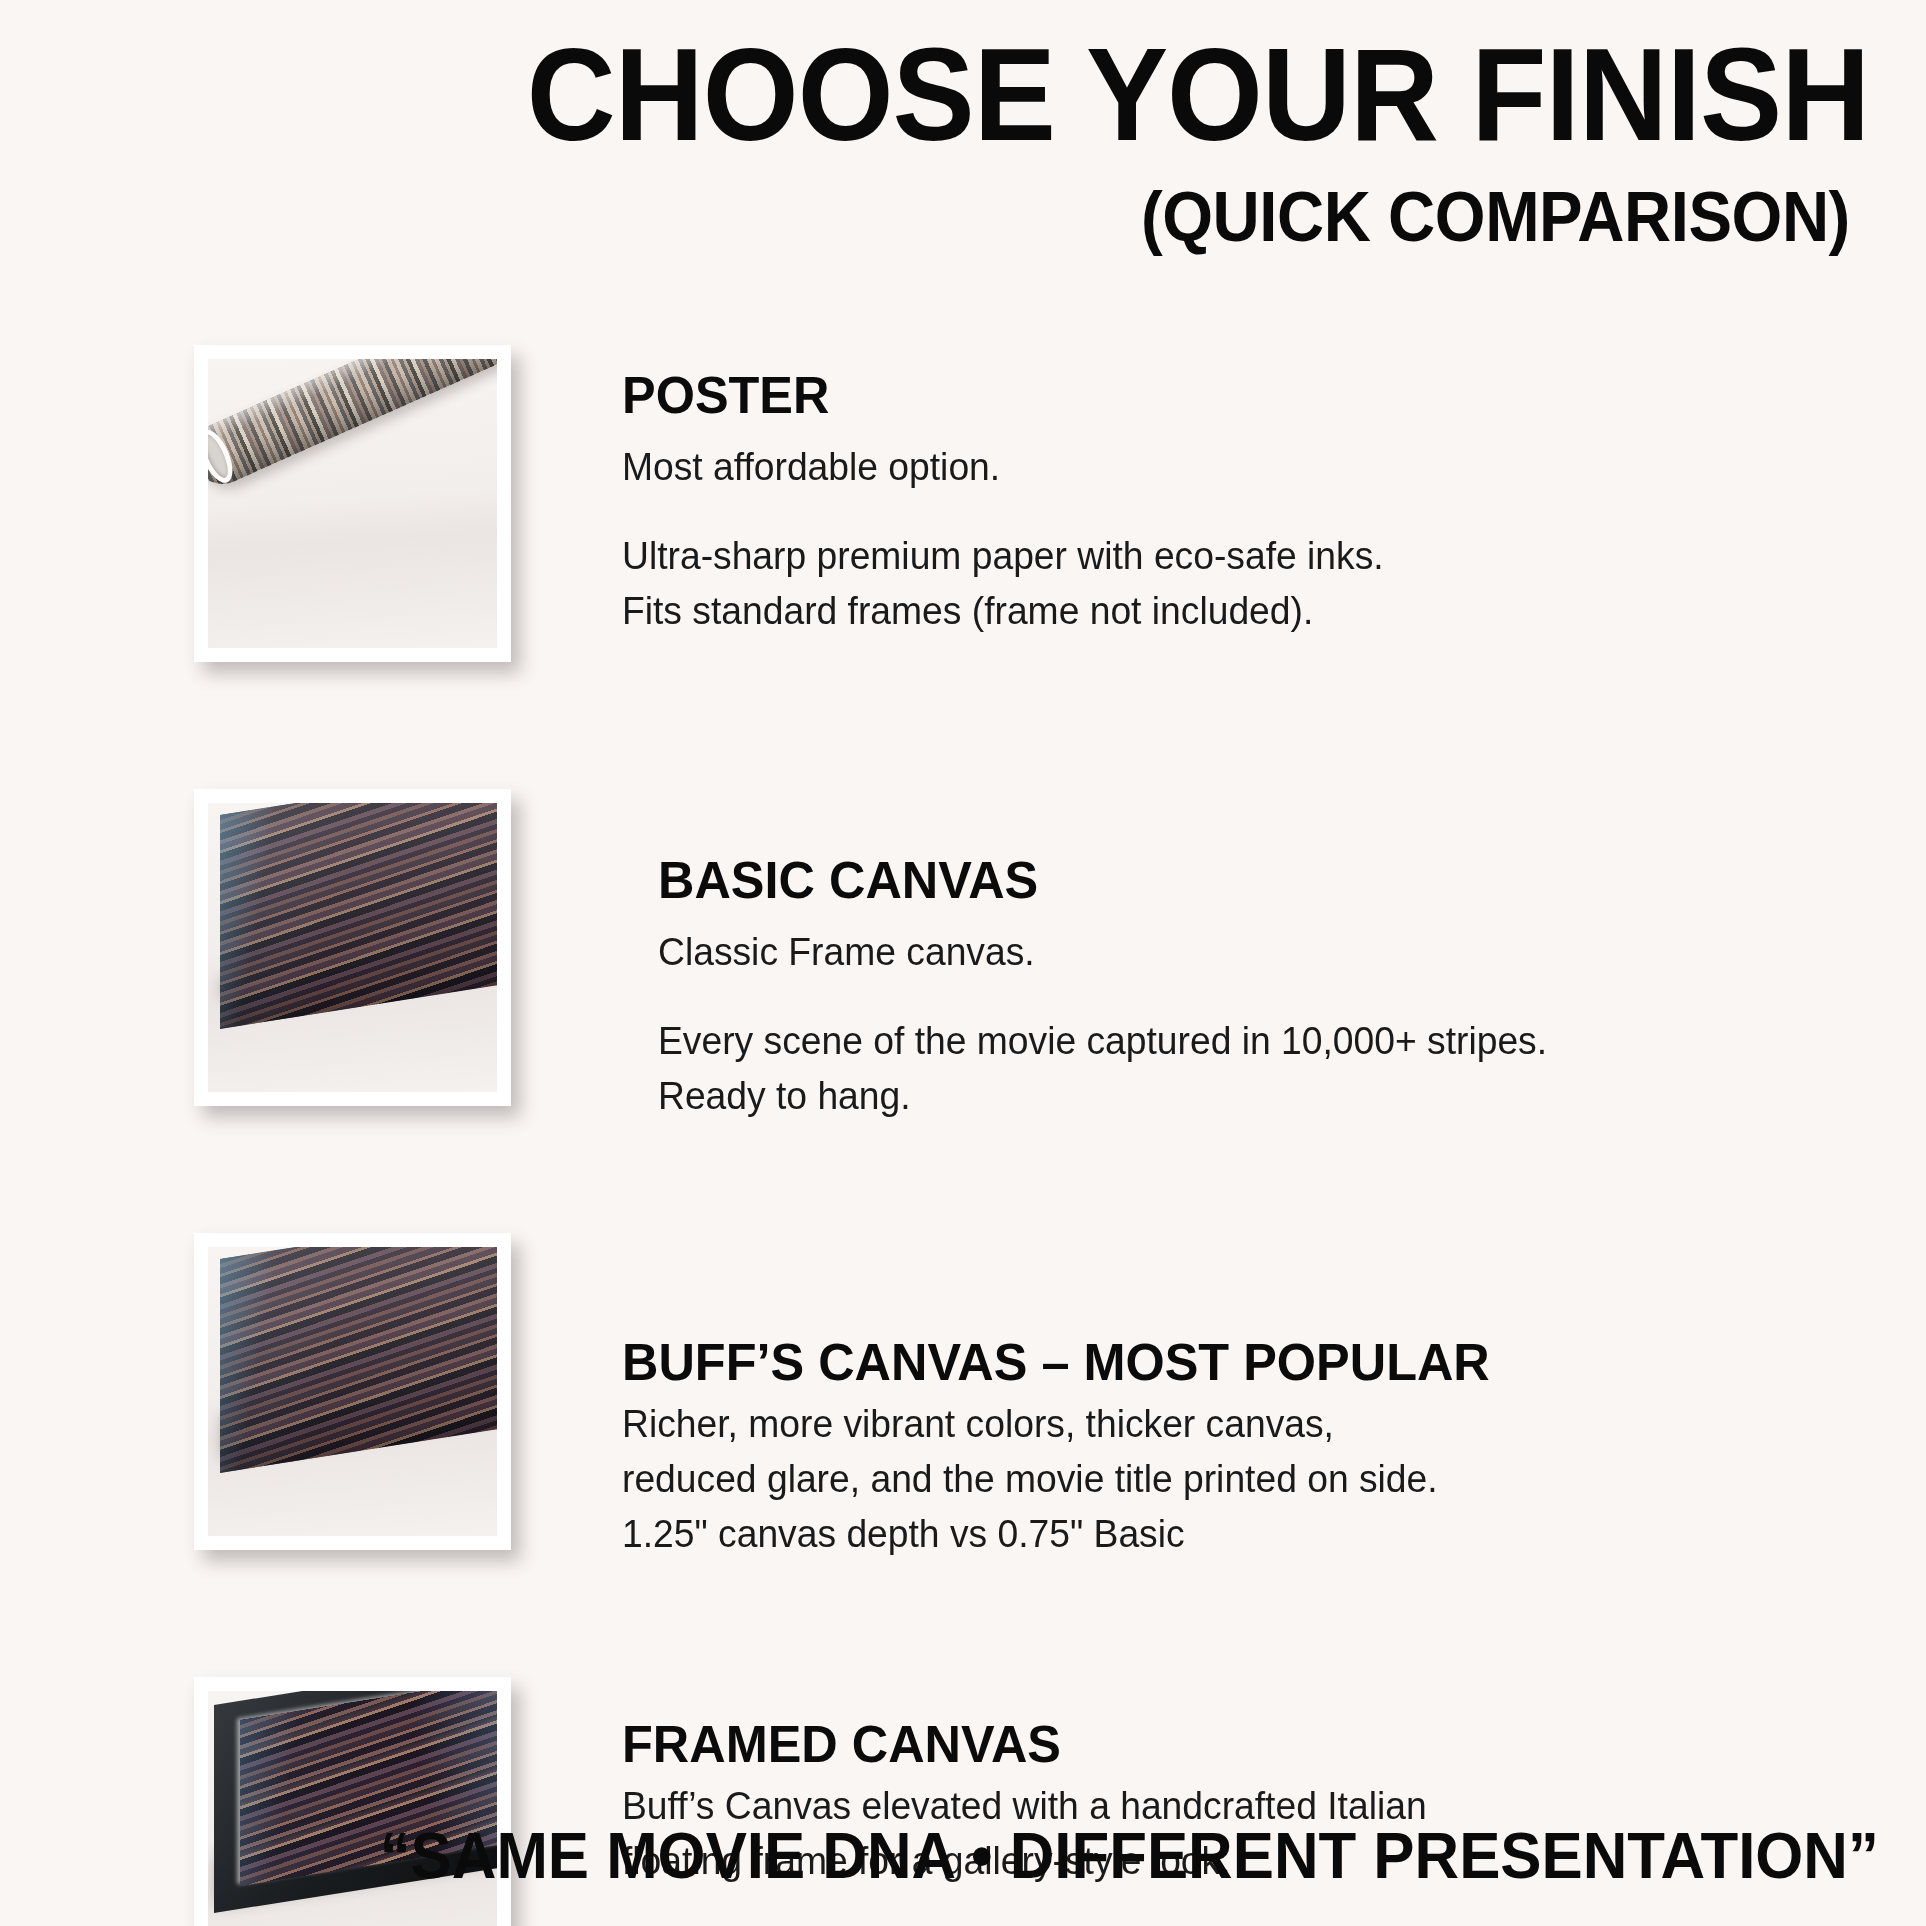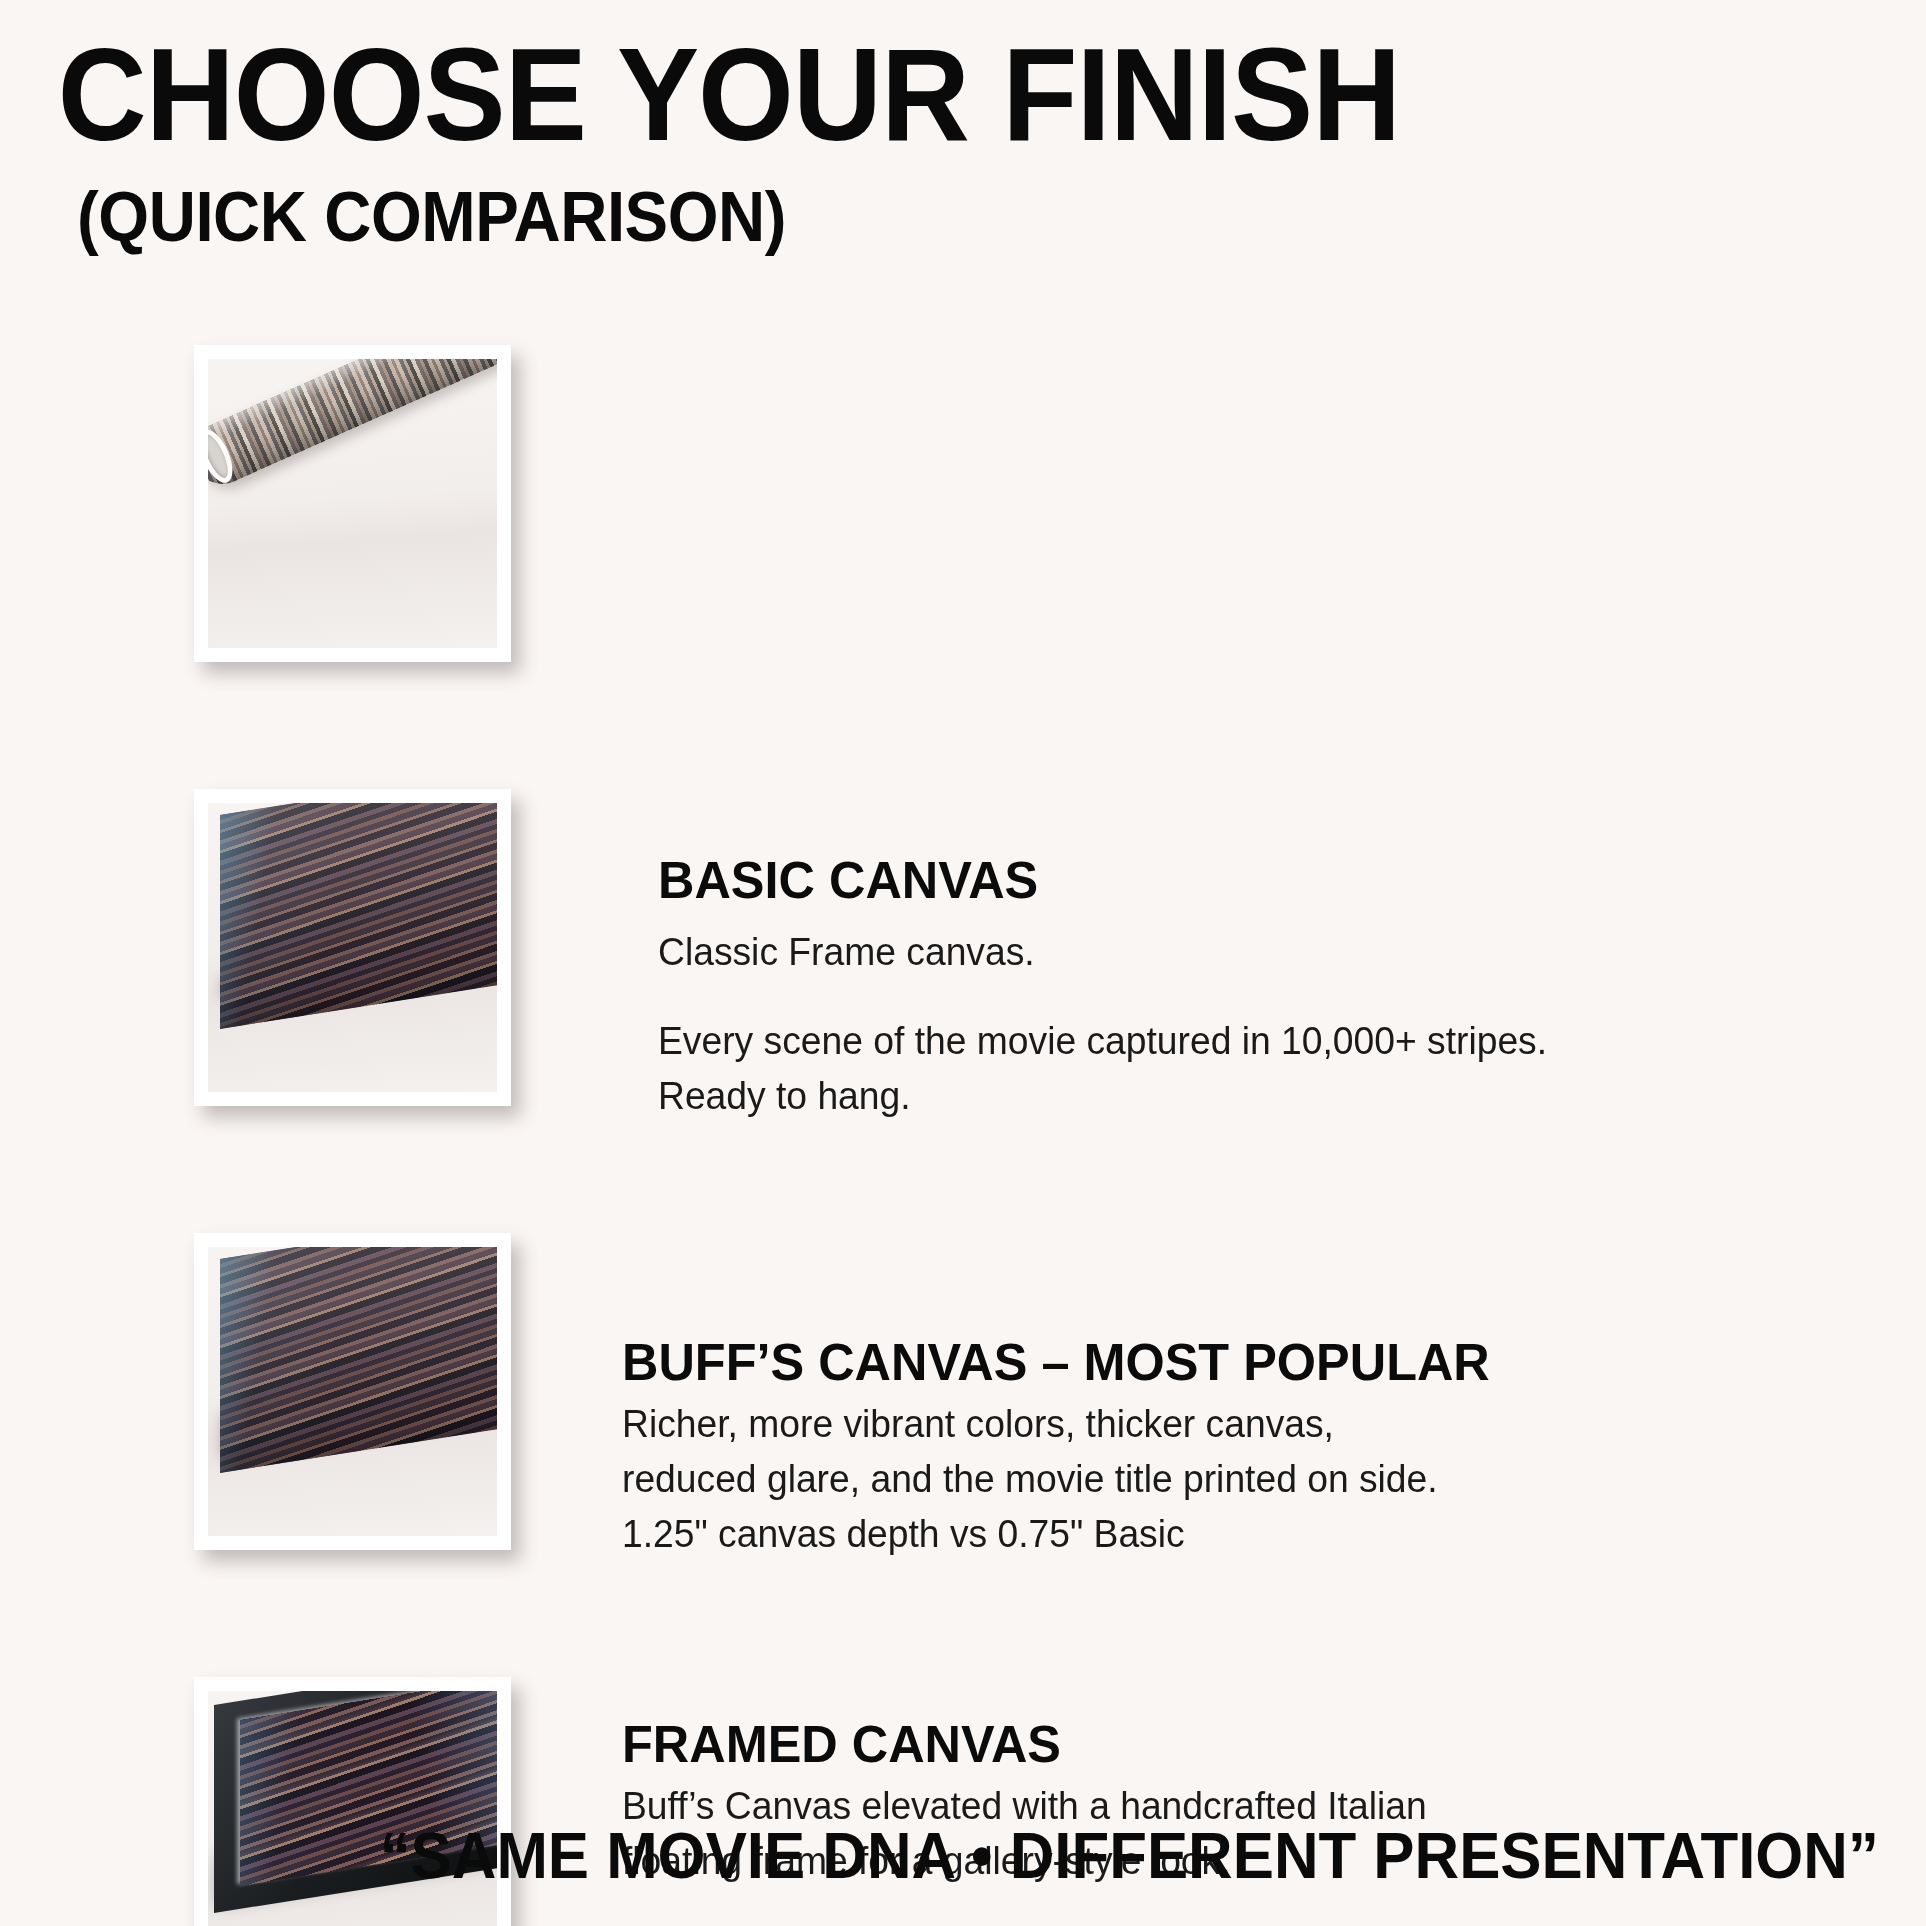--- a/index.html
+++ b/index.html
@@ -18,21 +18,21 @@
     height: 1927px;
     background: #faf6f4;
   }
 
   
   .header {
     position: absolute;
     top: 28px;
     left: 0;
     width: 1927px;
-    text-align: left;
+    text-align: right;
   }
   .main-title {
     font-family: "Liberation Sans Narrow", "Liberation Sans", sans-serif;
     font-weight: 700;
     font-size: 131px;
     line-height: 1.02;
     letter-spacing: -1px;
     color: #0a0a0a;
     transform: scaleX(0.94);
     transform-origin: center top;
@@ -354,20 +354,28 @@
       <div class="thumb-wrap">
         <div class="thumb">
           <div class="thumb-inner">
             <div class="backdrop"></div>
             <div class="tube">
               <div class="tube-end"></div>
             </div>
           </div>
         </div>
       </div>
+      <div class="info">
+        <div class="info-title">POSTER</div>
+        <div class="info-lead">Most affordable option.</div>
+        <div class="info-body">
+          <div class="info-line">Ultra-sharp premium paper with eco-safe inks.</div>
+          <div class="info-line">Fits standard frames (frame not included).</div>
+        </div>
+      </div>
     </div>
 
     <div class="row row-1">
       <div class="thumb-wrap">
         <div class="thumb">
           <div class="thumb-inner">
             <div class="backdrop"></div>
             <div class="slab slab-thin">
               <div class="slab-edge"></div>
               <div class="slab-face"></div>

